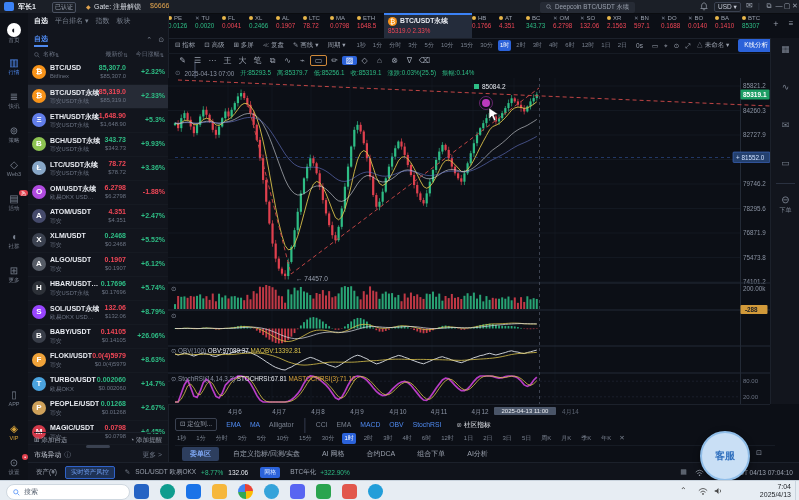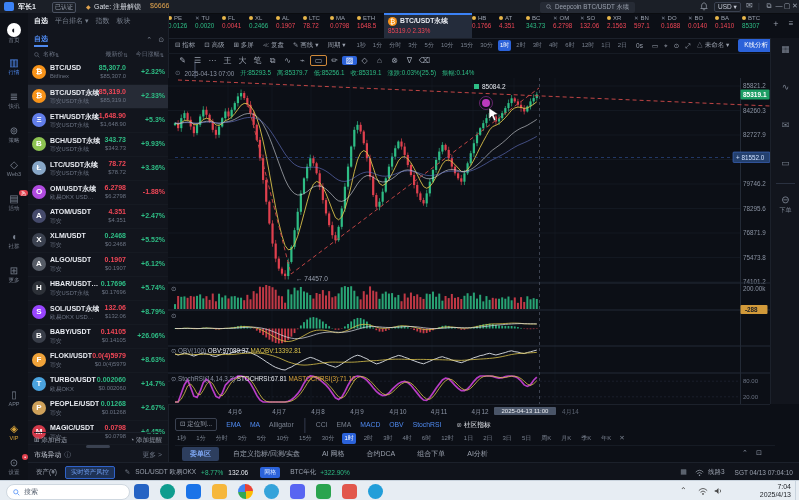--- a/index.html
+++ b/index.html
@@ -1157,20 +1157,23 @@
     <span class="g" style="margin-left:4px;">+322.90%</span>
     <span style="margin-left:auto;color:#79818f;font-size:7px;">▦</span>
     <svg style="margin-left:8px;" width="9" height="7" viewBox="0 0 12 9">
         <path d="M1 4 Q6 -1 11 4 M3 6 Q6 3 9 6" fill="none" stroke="#9aa1ae" stroke-width="1"></path>
         <circle cx="6" cy="8" r="1" fill="#9aa1ae"></circle>
       </svg>
     <span style="margin-left:4px;color:#9aa1ae;">线路3</span>
     <span style="margin-left:10px;margin-right:6px;color:#9aa1ae;">SGT 04/13 07:04:10</span>
   </div>
 
+  <div id="floatbtn" class="abs">
+    <span>客服</span>
+  </div>
 
   <div id="taskbar" class="abs">
     <div class="tsearch">
       <svg width="7" height="7" viewBox="0 0 10 10">
           <circle cx="4" cy="4" r="3" fill="none" stroke="#3b82f6"></circle>
           <line x1="6.5" y1="6.5" x2="9" y2="9" stroke="#3b82f6"></line>
         </svg>
       <span>搜索</span>
     </div>
     <div id="taskicons">

